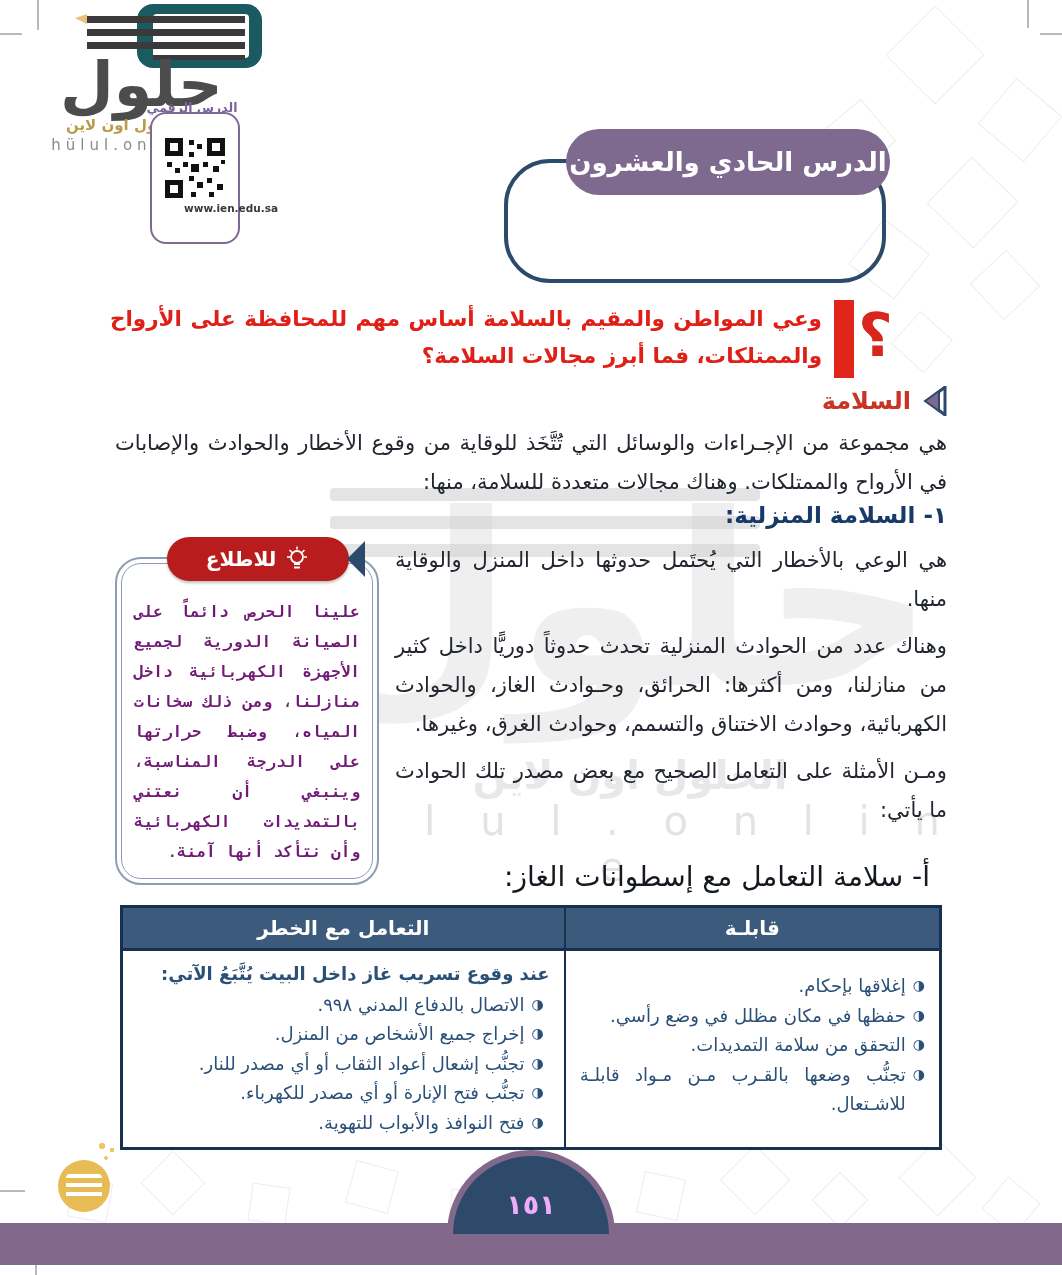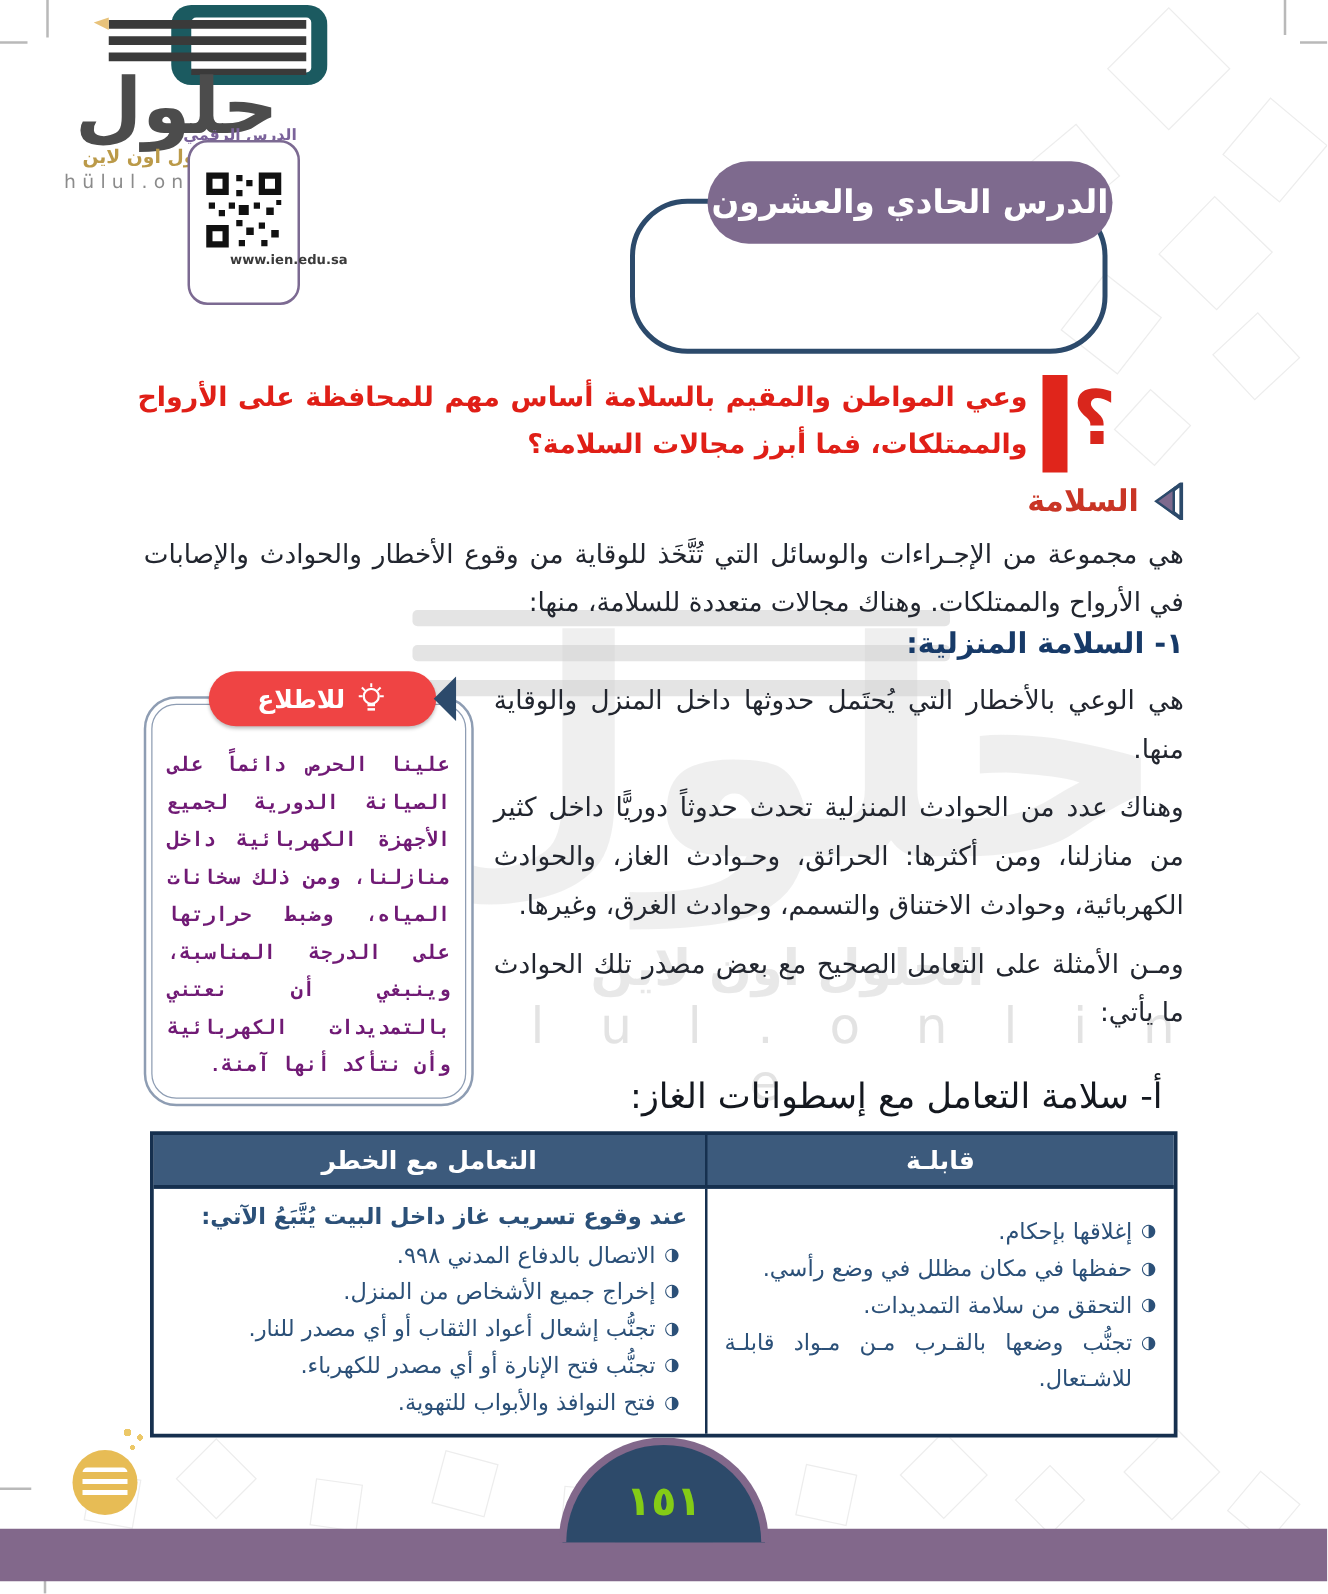--- a/index.html
+++ b/index.html
@@ -46,21 +46,21 @@
   .definition { position:absolute; left:115px; top:424px; width:832px; font-size:21px; line-height:39px; color:#22262f; text-align:justify; z-index:1; }
   .home-heading { position:absolute; left:115px; top:502px; width:832px; color:#173a68; font-size:23px; font-weight:bold; z-index:1; }
 
   
   .content-flow { position:absolute; left:115px; top:541px; width:832px; z-index:1; font-size:21px; line-height:39px; color:#22262f; text-align:justify; }
   .content-flow p { margin-bottom:8px; }
 
   .infobox { float:left; width:264px; margin:16px 16px 8px 0; position:relative; border:2px solid #8e9db3; border-radius:26px; border-start-start-radius:26px; padding:4px; background:#fff; }
   .infobox-inner { border:1.5px solid #8e9db3; border-radius:20px; padding:34px 12px 10px; font-size:16px; line-height:30px; font-weight:bold; color:#701a75; text-align:justify;font-family:Liberation Mono, monospace; }
   .infobox-banner { position:absolute; top:-22px; right:14px; width:196px; height:44px; z-index:2; }
-  .banner-pill { position:absolute; right:14px; top:0; width:182px; height:44px; background:#ef4444; border-radius:22px; display:flex; align-items:center; justify-content:center; gap:8px; box-shadow:0 2px 3px rgba(0,0,0,.25); }
+  .banner-pill { position:absolute; right:14px; top:0; width:182px; height:44px; background:#b91c1c; border-radius:22px; display:flex; align-items:center; justify-content:center; gap:8px; box-shadow:0 2px 3px rgba(0,0,0,.25); }
   .banner-pill span.lbl { color:#fff; font-size:20px; font-weight:bold; }
   .banner-chev { position:absolute; right:-2px; top:4px; }
 
   .gas-heading { position:absolute; left:98px; top:860px; width:832px; color:#14181f; font-size:28px; font-weight:normal; z-index:1; }
 
   
   .gas-table { position:absolute; left:120px; top:905px; width:822px; border:3px solid #16304f; z-index:1; background:#fff; }
   .t-head { display:flex; background:#3c5a7c; border-bottom:3px solid #16304f; }
   .t-head .cell { height:40px; display:flex; align-items:center; justify-content:center; color:#fff; font-size:20px; font-weight:bold; }
   .t-body { display:flex; min-height:178px; }
@@ -70,21 +70,21 @@
   .t-body .col-prev.cell { padding-top:20px; }
   .t-list { list-style:none; }
   .t-list li { display:flex; align-items:flex-start; column-gap:7px; text-align:justify; }
   .t-list li .blt { flex:0 0 auto; font-size:14px; line-height:29.5px; }
   .t-intro { font-weight:bold; margin-bottom:1px; }
   .t-list.dang li { margin-right:6px; }
 
   
   .footer-band { position:absolute; left:0; top:1223px; width:1062px; height:42px; background:#82688b; z-index:2; }
   .page-circle { position:absolute; left:447px; top:1150px; width:168px; height:84px; background:#2d4a6a; border:6px solid #82688b; border-bottom:none; border-radius:170px 170px 0 0; z-index:3; display:flex; align-items:flex-end; justify-content:center; padding-bottom:14px; }
-  .page-num { color:#84cc16; font-size:33px; font-weight:bold; }
+  .page-num { color:#f0abfc; font-size:27px; font-weight:bold; }
   .emblem { position:absolute; left:58px; top:1160px; width:52px; height:52px; border-radius:50%; background:#e7bc55; z-index:1; overflow:hidden; }
   .emblem::before { content:""; position:absolute; left:8px; top:14px; width:36px; height:26px; background:repeating-linear-gradient(#fff 0 4px, #e7bc55 4px 9px); border-radius:4px; }
   .emblem-dots { position:absolute; left:98px; top:1142px; width:20px; height:20px; background:
       radial-gradient(circle 3px at 4px 4px, #ecc868 98%, transparent), 
       radial-gradient(circle 2.5px at 14px 8px, #ecc868 98%, transparent),
       radial-gradient(circle 2px at 8px 16px, #ecc868 98%, transparent); z-index:1; }
 
   svg { display:block; }
 </style>
 </head>

